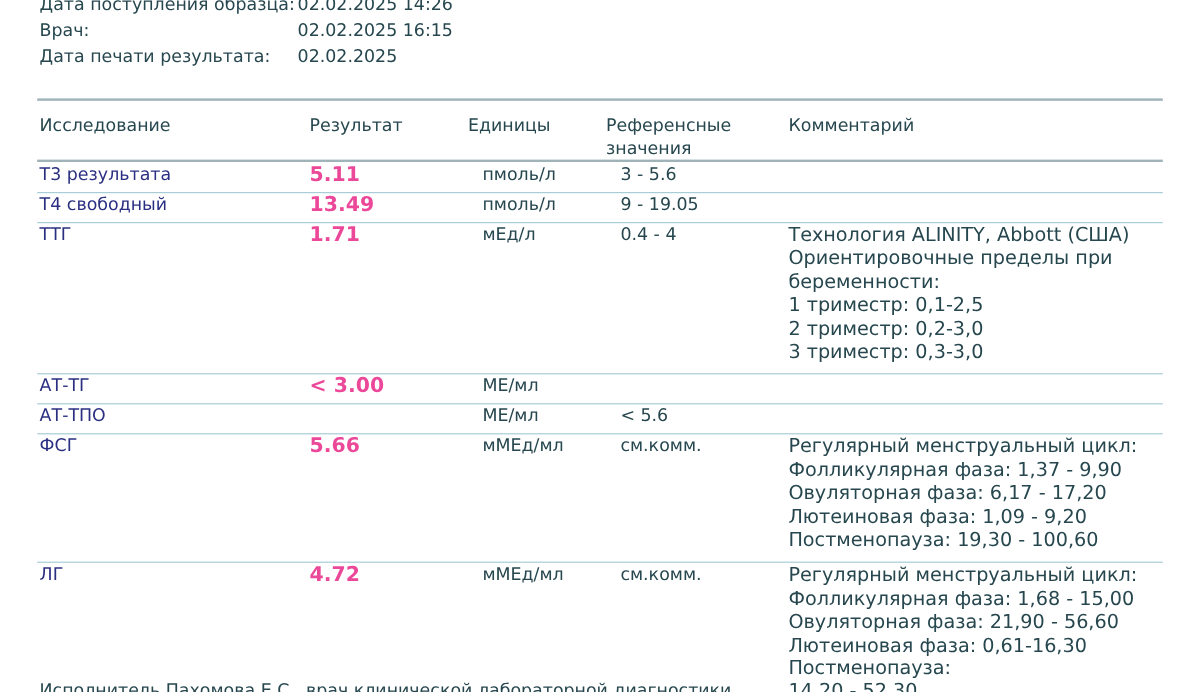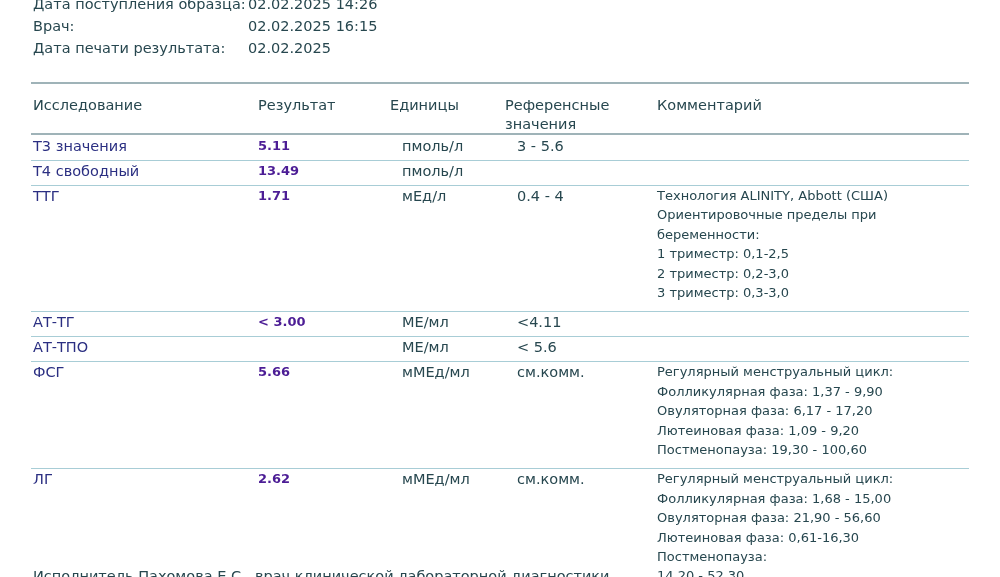--- a/index.html
+++ b/index.html
@@ -98,34 +98,34 @@
     line-height: 19px;
   }
 
   
   .tbody .c-name {
     font-size: 14.5px;
     color: #2b2f82;
     line-height: 20px;
   }
   .tbody .c-result {
-    font-size: 13px;
+    font-size: 17px;
     font-weight: bold;
-    color: #4c1d95;
+    color: #ec4899;
     line-height: 20px;
   }
   .tbody .c-units,
   .tbody .c-ref {
     font-size: 14.5px;
     color: #27474f;
     line-height: 20px;
     margin-left: 12px;
   }
   .tbody .c-comment {
-    font-size: 13px;
+    font-size: 16px;
     color: #27474f;
     line-height: 19.4px;
   }
 
   .row-sep {
     position: absolute;
     left: 31px;
     bottom: 0;
     width: 938px;
     height: 1.5px;
@@ -170,52 +170,52 @@
     <div class="cell c-units">Единицы</div>
     <div class="cell c-ref">Референсные
 значения</div>
     <div class="cell c-comment">Комментарий</div>
   </div>
 
   <div class="rule-thick" style="top:133px;"></div>
 
   <div class="tbody" id="tbody">
       <div class="row" style="height: 25px;">
-        <div class="cell c-name">Т3 значения</div>
+        <div class="cell c-name">Т3 результата</div>
         <div class="cell c-result">5.11</div>
         <div class="cell c-units">пмоль/л</div>
         <div class="cell c-ref">3 - 5.6</div>
         <div class="cell c-comment"></div>
         <div class="row-sep"></div>
       </div>
       <div class="row" style="height: 25px;">
         <div class="cell c-name">Т4 свободный</div>
         <div class="cell c-result">13.49</div>
         <div class="cell c-units">пмоль/л</div>
+        <div class="cell c-ref">9 - 19.05</div>
         <div class="cell c-comment"></div>
         <div class="row-sep"></div>
       </div>
       <div class="row" style="height: 126.4px;">
         <div class="cell c-name">ТТГ</div>
         <div class="cell c-result">1.71</div>
         <div class="cell c-units">мЕд/л</div>
         <div class="cell c-ref">0.4 - 4</div>
         <div class="cell c-comment">Технология ALINITY, Abbott (США)
 Ориентировочные пределы при
 беременности:
 1 триместр: 0,1-2,5
 2 триместр: 0,2-3,0
 3 триместр: 0,3-3,0</div>
         <div class="row-sep"></div>
       </div>
       <div class="row" style="height: 25px; padding-left: 40px;">
         <div class="cell c-name">АТ-ТГ</div>
         <div class="cell c-result">&lt; 3.00</div>
         <div class="cell c-units">МЕ/мл</div>
-        <div class="cell c-ref">&lt;4.11</div>
         <div class="cell c-comment"></div>
         <div class="row-sep"></div>
       </div>
       <div class="row" style="height: 25px;">
         <div class="cell c-name">АТ-ТПО</div>
         <div class="cell c-units">МЕ/мл</div>
         <div class="cell c-ref">&lt; 5.6</div>
         <div class="cell c-comment"></div>
         <div class="row-sep"></div>
       </div>
@@ -226,21 +226,21 @@
         <div class="cell c-ref">см.комм.</div>
         <div class="cell c-comment">Регулярный менструальный цикл:
 Фолликулярная фаза: 1,37 - 9,90
 Овуляторная фаза: 6,17 - 17,20
 Лютеиновая фаза: 1,09 - 9,20
 Постменопауза: 19,30 - 100,60</div>
         <div class="row-sep"></div>
       </div>
       <div class="row" style="height: 126.4px;">
         <div class="cell c-name">ЛГ</div>
-        <div class="cell c-result">2.62</div>
+        <div class="cell c-result">4.72</div>
         <div class="cell c-units">мМЕд/мл</div>
         <div class="cell c-ref">см.комм.</div>
         <div class="cell c-comment">Регулярный менструальный цикл:
 Фолликулярная фаза: 1,68 - 15,00
 Овуляторная фаза: 21,90 - 56,60
 Лютеиновая фаза: 0,61-16,30
 Постменопауза:
 14,20 - 52,30</div>
       </div>
     </div>

